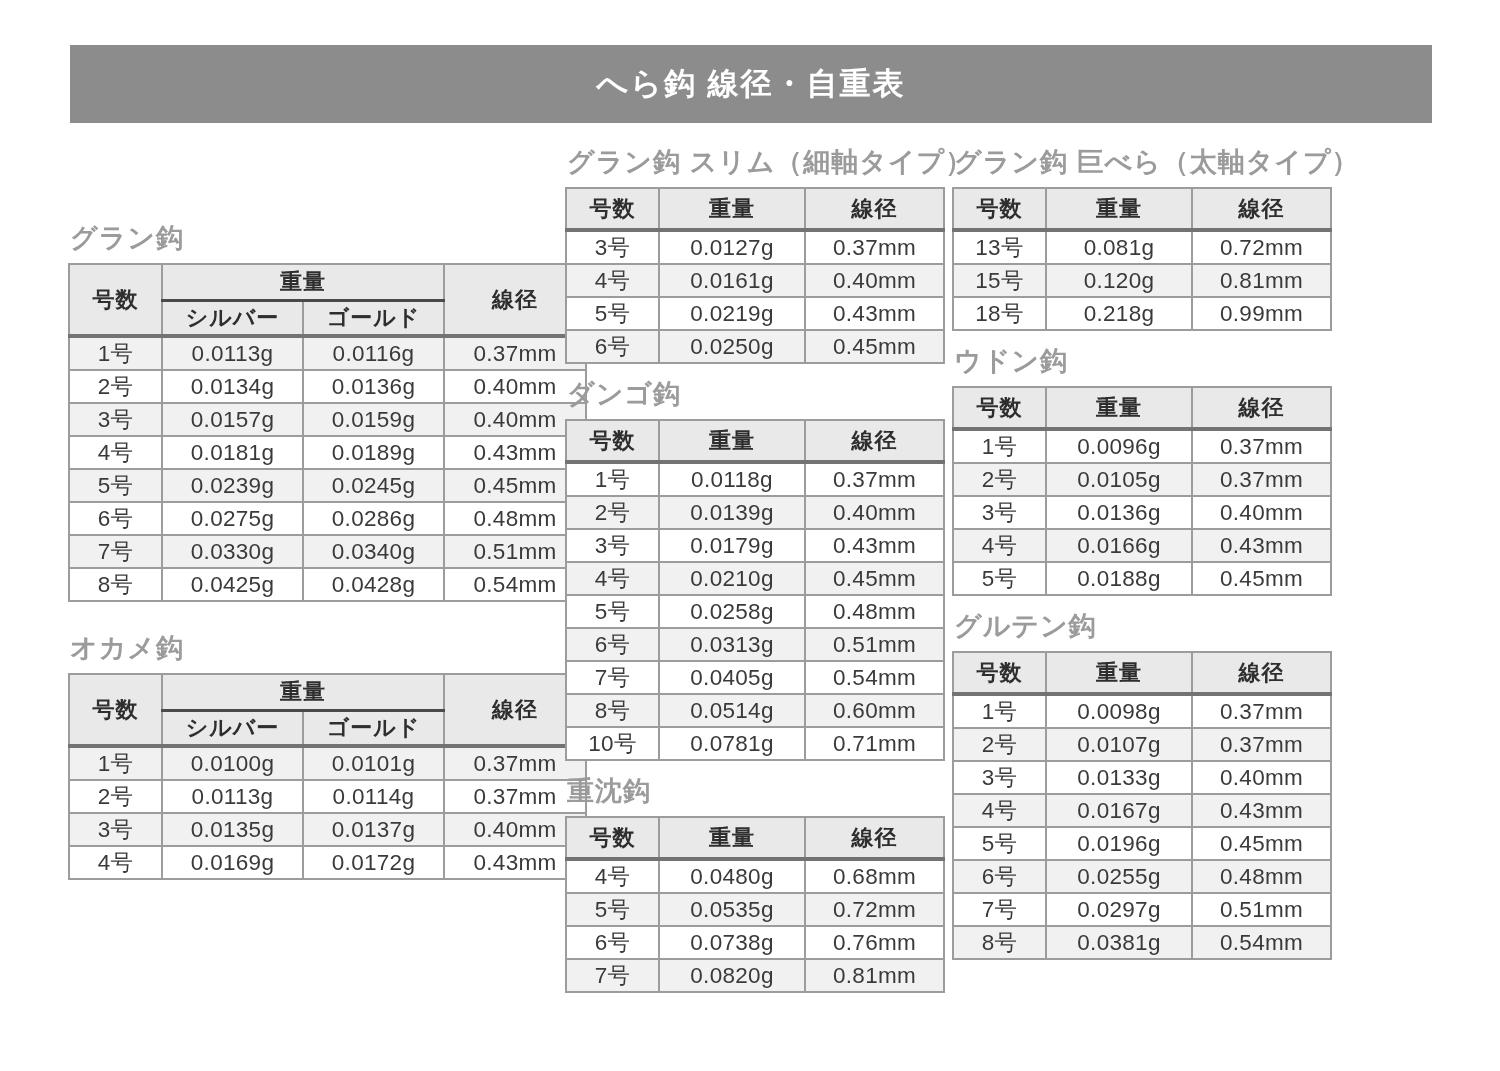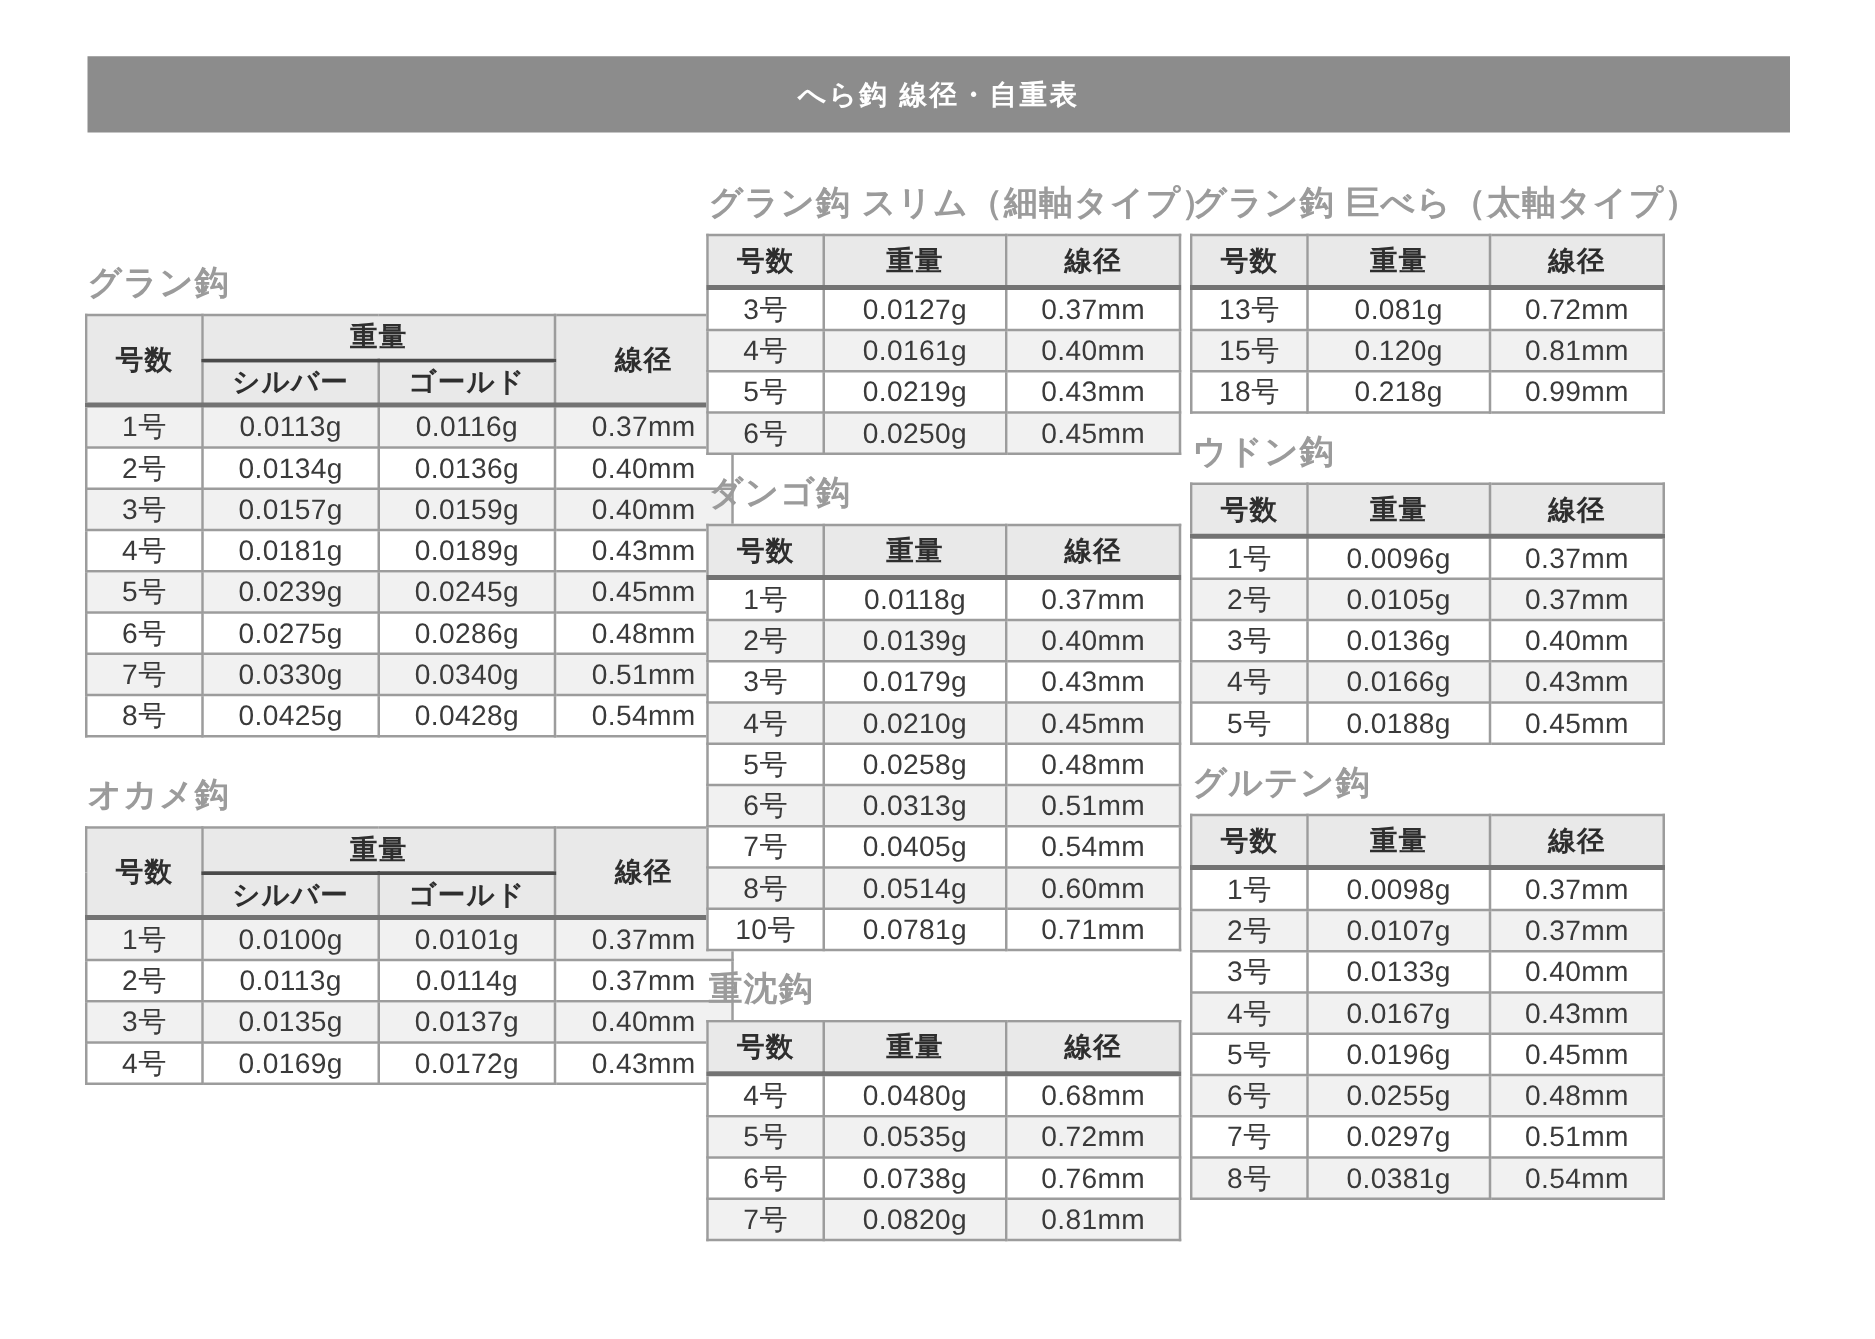--- a/index.html
+++ b/index.html
@@ -7,33 +7,33 @@
     margin: 0; padding: 0;
     width: 1500px; height: 1071px;
     background: #ffffff;
     font-family: "Liberation Sans", "DejaVu Sans", sans-serif;
     -webkit-font-smoothing: antialiased;
   }
   .page { position: relative; width: 1500px; height: 1071px; overflow: hidden; }
 
   .title-bar {
     position: absolute; left: 70px; top: 45px;
-    width: 1362px; height: 61px;
+    width: 1362px; height: 78px;
     background: #8c8c8c;
     color: #ffffff;
     display: flex; align-items: center; justify-content: center;
-    font-size: 22px; font-weight: bold; letter-spacing: 2px;
+    font-size: 31px; font-weight: bold; letter-spacing: 2px;
   }
 
   .columns {
     position: absolute; left: 68px; top: 106px;
     display: flex; gap: 45px; align-items: flex-start;
   }
   .col { display: block; }
-  .col-left   { width: 416px; padding-top: 104px; }
+  .col-left   { width: 416px; padding-top: 104px; margin-top: 12px; }
   .col-middle { width: 378px; padding-top: 40px; padding-left: 36px; }
   .col-right  { width: 380px; padding-top: 40px; }
 
   .section { margin-bottom: 14px; }
   .col-left .section { margin-bottom: 30px; }
   .section-title {
     margin: 0 0 9px 2px;
     color: #9b9b9b;
     font-size: 27px; line-height: 32px; font-weight: bold;
     letter-spacing: 1px;

